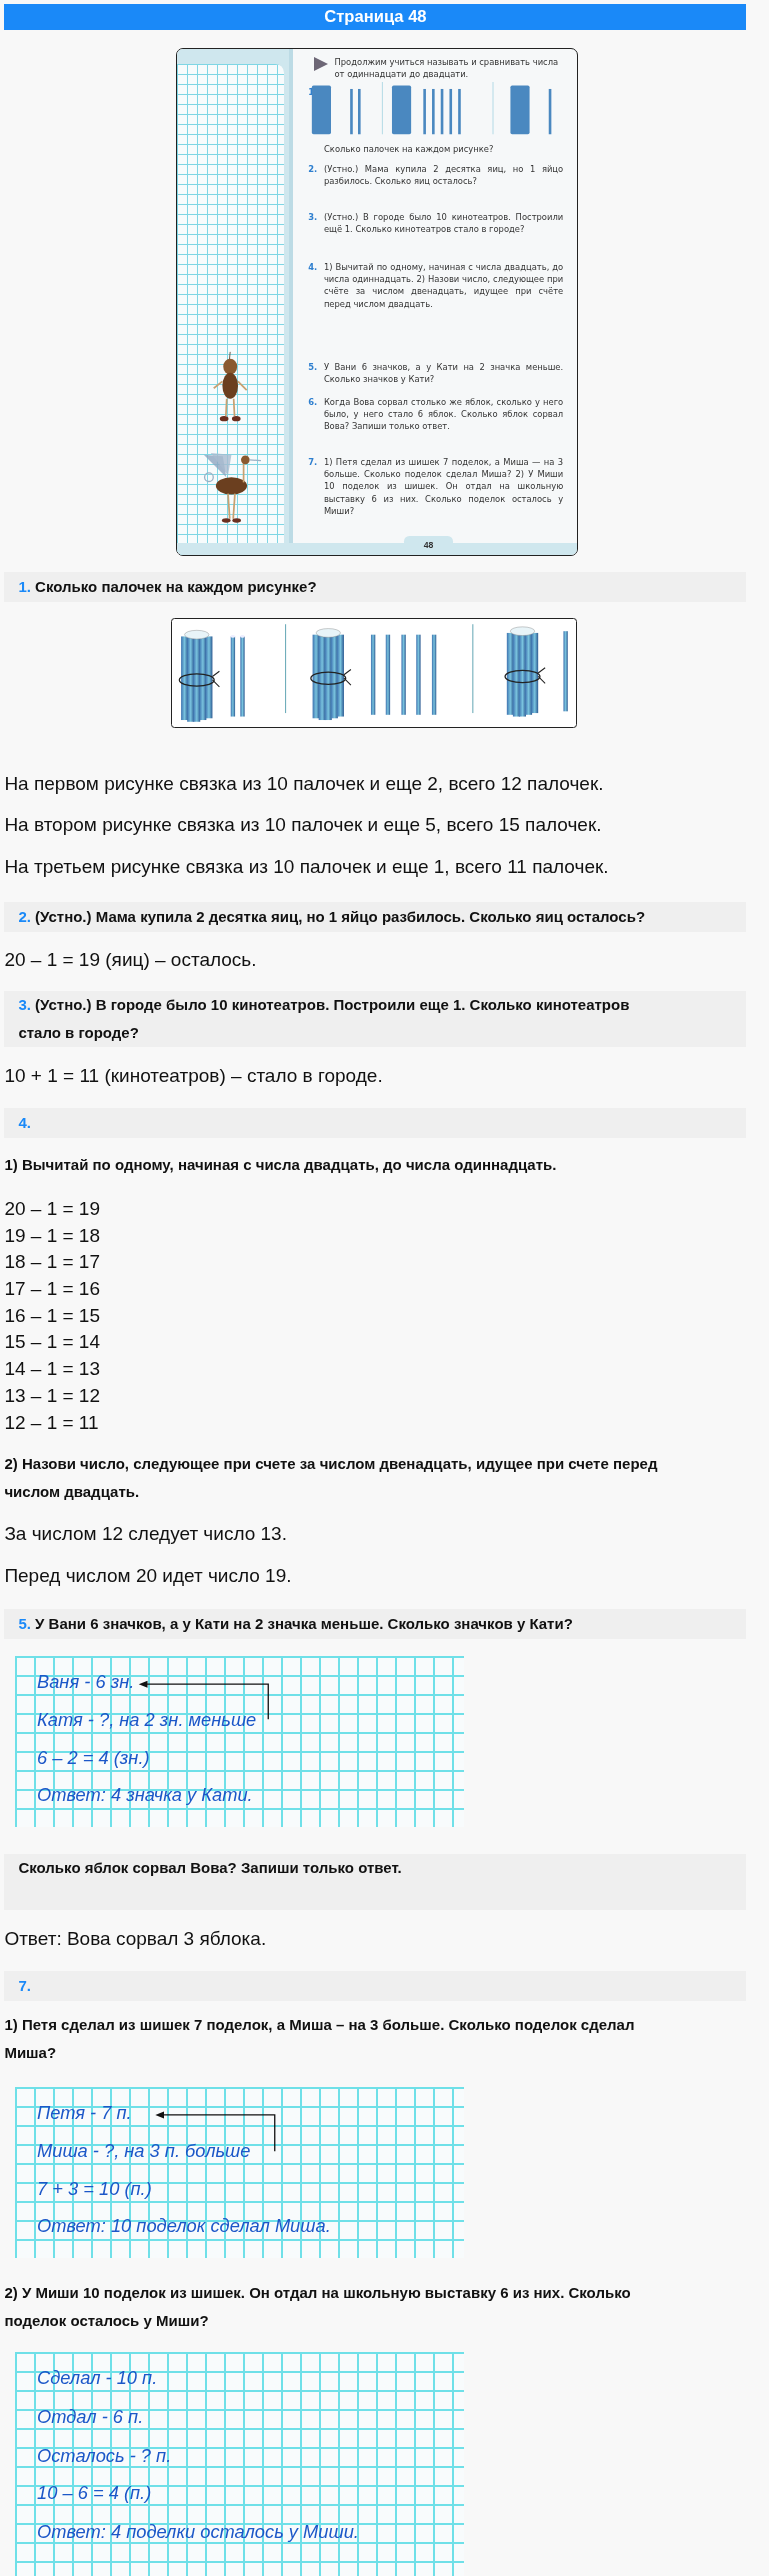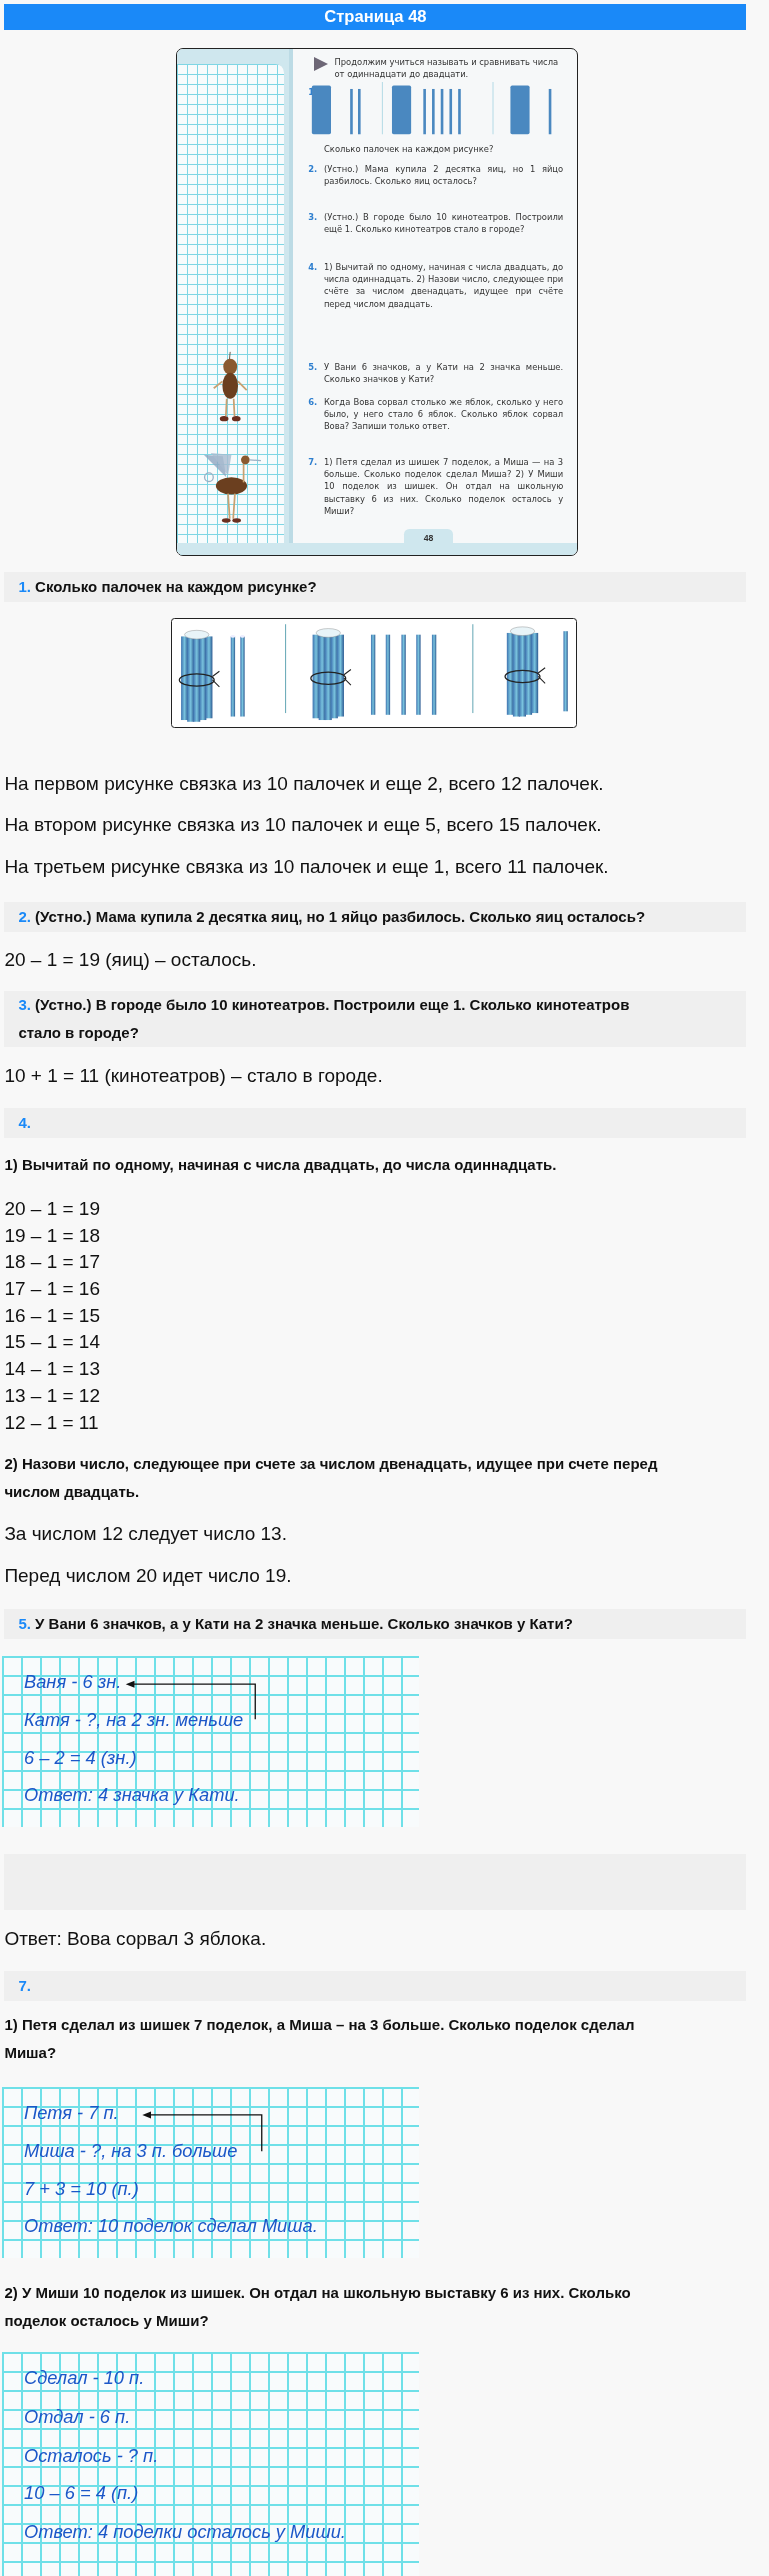--- a/index.html
+++ b/index.html
@@ -45,21 +45,21 @@
   .book-intro { position: absolute; left: 17.5px; top: 7px; width: 253px; display: flex; }
   .play-icon {
     width: 0; height: 0; border-top: 7.9px solid transparent; border-bottom: 7.9px solid transparent;
     border-left: 14px solid #6d6776; margin-right: 7px; margin-top: 0.9px; flex-shrink: 0;
   }
   .book-task { position: absolute; left: 12.2px; width: 255px; display: flex; text-align: justify; }
   .book-task .num { color: #2e7fcf; font-weight: bold; width: 15.7px; flex-shrink: 0; }
   .book-task .txt { flex: 1; }
   .book-sticks { position: absolute; left: 12.2px; top: 33px; width: 262px; height: 54px; }
   .book-pagenum {
-    position: absolute; left: 108px; bottom: 0; width: 49px; height: 26px;
+    position: absolute; left: 108px; bottom: 0; width: 49px; height: 19px;
     background: #cfe7ee; border-radius: 5.2px 5.2px 0 0; text-align: center; font-weight: bold;
     font-size: 8.7px; line-height: 19px; color: #333;
   }
   .book-bottom-strip { position: absolute; left: 0; right: 0; bottom: 0; height: 12.2px; background: #cfe7ee; }
   .figure { position: absolute; }
 
   
   .q-bar {
     position: absolute; left: 4.4px; width: 742px; background: #efefef;
     font-weight: bold; font-size: 15px; line-height: 30px; padding: 0 0 0 14px; box-sizing: border-box;
@@ -68,26 +68,27 @@
   .q-bar.two-line { line-height: 28px; padding-top: 0; }
   .para { position: absolute; left: 4.4px; font-size: 19px; line-height: 17.5px; }
   .para.bold { font-weight: bold; font-size: 15px; line-height: 28px; width: 734px; }
 
   .sticks-img {
     position: absolute; left: 171px; top: 618px; width: 404px; height: 108px;
     border: 1.3px solid #222; border-radius: 3.5px; background: #fff;
   }
 
   .notebook {
-    position: absolute; left: 2px; width: 417px;
+    position: absolute; left: 15px; width: 417px;
     background-color: #f8fbfc;
     background-image:
       linear-gradient(#6fe0e8 1.7px, transparent 1.7px),
       linear-gradient(90deg, #6fe0e8 1.7px, transparent 1.7px);
     background-size: 19px 19px;
+    padding-left: 32px;
   }
   .nb-line {
     position: absolute; left: 22px; font-style: italic; color: #1c57c8; font-size: 18.3px;
     white-space: nowrap;
   }
   .nb-arrow { position: absolute; }
 </style>
 </head>
 <body>
 
@@ -296,20 +297,21 @@
   <div class="nb-line" style="top:53px">Катя - ?, на 2 зн. меньше</div>
   <div class="nb-line" style="top:91px">6 – 2 = 4 (зн.)</div>
   <div class="nb-line" style="top:128px">Ответ: 4 значка у Кати.</div>
   <svg class="nb-arrow" style="left:122px;top:21px" width="140" height="44" viewBox="0 0 160 50">
     <polyline points="150,48 150,8 8,8" fill="none" stroke="#111" stroke-width="1.5"></polyline>
     <polygon points="2,8 12,4 12,12" fill="#111"></polygon>
   </svg>
 </div>
 
 <div class="q-bar two-line" style="top:1854px;height:56px">
+  <div>Сколько яблок сорвал Вова? Запиши только ответ.</div>
 </div>
 <div class="para" style="top:1930px">Ответ: Вова сорвал 3 яблока.</div>
 
 <div class="q-bar" style="top:1971px">
   <span class="qn">7.</span>
 </div>
 <div class="para bold" style="top:2011px">
   <div>1) Петя сделал из шишек 7 поделок, а Миша – на 3 больше. Сколько поделок сделал</div>
   <div>Миша?</div>
 </div>

